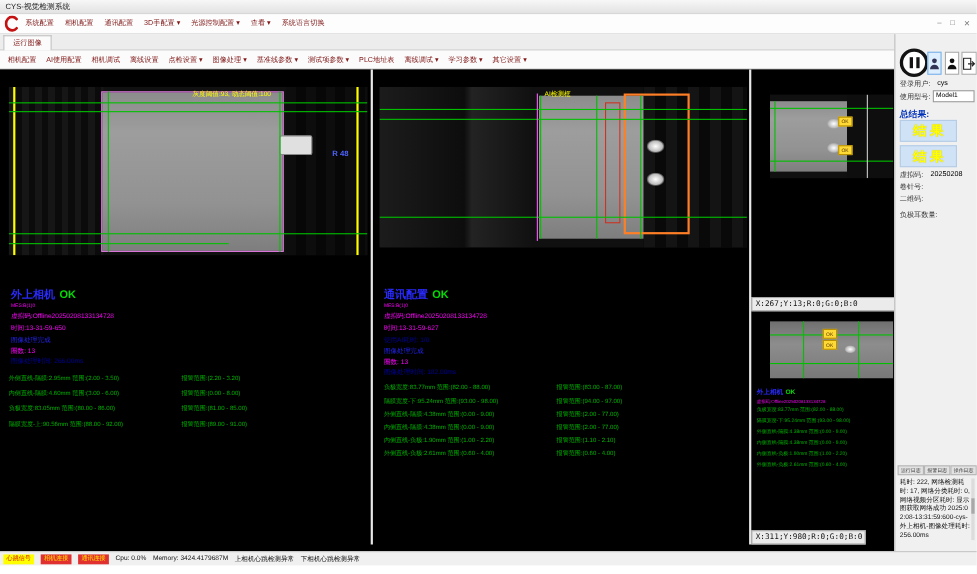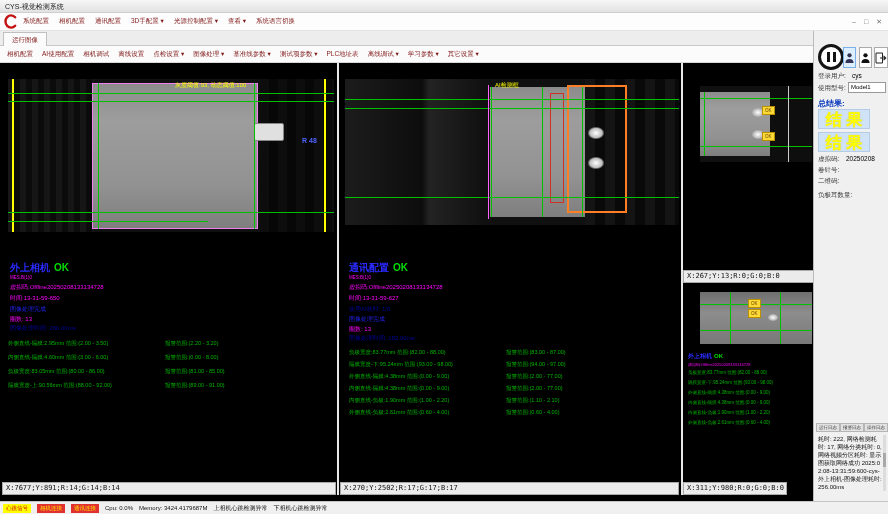--- a/index.html
+++ b/index.html
@@ -61,21 +61,21 @@
   .mini-mag{position:absolute;color:#ff00ff;font-size:4px;white-space:nowrap}
   .minirow{position:absolute;color:#00b400;font-size:4.5px;white-space:nowrap;width:122px;overflow:hidden}
 
   
   .rightpanel{position:absolute;left:813px;top:31px;width:75px;height:470px;background:#f0f0f0;
     border-left:1px solid #bbb}
   .rp-label{position:absolute;font-size:6.5px;color:#3a3a3a;white-space:nowrap}
   .rp-value{position:absolute;font-size:6.5px;color:#000;white-space:nowrap}
   .rp-total{position:absolute;font-size:8px;font-weight:bold;color:#0033bb}
   .resultbox{position:absolute;left:4px;width:52px;height:20px;background:#cfe2f6;
-    border:1px solid #b5cce6;color:#ffff00;font-weight:bold;font-size:16px;text-align:center;
+    border:1px solid #b5cce6;color:#ffff00;font-weight:bold;font-size:12px;text-align:center;
     line-height:19px;text-shadow:0 0 1px #d8c400}
   .modelbox{position:absolute;background:#fff;border:1px solid #999;font-size:6px;color:#000;
     line-height:9px;padding-left:2px}
   .btn{position:absolute;background:#fff;border:1px solid #aaa;display:flex;align-items:center;
     justify-content:center}
   .btn.sel{background:#ddeeff;border:1px solid #7ab0e8}
   .pausebtn{position:absolute;width:26px;height:26px;border-radius:50%;border:3px solid #141414;
     background:#fff;display:flex;align-items:center;justify-content:center;gap:3px}
   .pausebar{width:3px;height:10px;background:#141414}
   .logtab{position:absolute;top:0;height:9px;background:#e2e2e2;border:1px solid #b5b5b5;
@@ -179,21 +179,20 @@
       <span class="measalarm">报警范围:(0.00 - 8.00)</span>
     </div>
     <div class="measrow" style="left:8px;top:305px">
       <span class="measname">负极宽度:83.05mm 范围:(80.00 - 86.00)</span>
       <span class="measalarm">报警范围:(81.00 - 85.00)</span>
     </div>
     <div class="measrow" style="left:8px;top:319px">
       <span class="measname">隔膜宽度-上:90.56mm 范围:(88.00 - 92.00)</span>
       <span class="measalarm">报警范围:(89.00 - 91.00)</span>
     </div>
-    <div class="vstatus" style="left:2px;top:419px;width:334px">X:7677;Y:891;R:14;G:14;B:14</div>
 
     <div class="photo" style="left:345px;top:16px;width:334px;height:146px">
       <div class="abs" style="left:0;top:0;width:140px;height:146px;background:linear-gradient(90deg,#1c1c1c,#0d0d0d 55%,#232323 60%,#101010)"></div>
       <div class="abs" style="left:240px;top:0;width:94px;height:146px;background:repeating-linear-gradient(90deg,#141414 0 10px,#090909 10px 20px)"></div>
       <div class="film" style="left:145px;top:8px;width:95px;height:130px"></div>
       <div class="abs" style="left:222px;top:6px;width:60px;height:128px;border:2px solid #ff7f27"></div>
       <div class="abs" style="left:205px;top:14px;width:14px;height:110px;border:1px solid #cc3322"></div>
       <div class="hline" style="left:0;top:20px;width:334px"></div>
       <div class="hline" style="left:0;top:29px;width:334px"></div>
       <div class="hline" style="left:0;top:118px;width:334px"></div>
@@ -232,21 +231,20 @@
       <span class="measalarm">报警范围:(2.00 - 77.00)</span>
     </div>
     <div class="measrow" style="left:349px;top:334px">
       <span class="measname">内侧直线-负极:1.90mm 范围:(1.00 - 2.20)</span>
       <span class="measalarm">报警范围:(1.10 - 2.10)</span>
     </div>
     <div class="measrow" style="left:349px;top:346px">
       <span class="measname">外侧直线-负极:2.61mm 范围:(0.60 - 4.00)</span>
       <span class="measalarm">报警范围:(0.60 - 4.00)</span>
     </div>
-    <div class="vstatus" style="left:340px;top:419px;width:339px">X:270;Y:2502;R:17;G:17;B:17</div>
 
     <div class="photo" style="left:700px;top:23px;width:112px;height:76px">
       <div class="film" style="left:0;top:6px;width:70px;height:64px"></div>
       <div class="abs" style="left:70px;top:0;width:42px;height:76px;background:#0e0e0e"></div>
       <div class="hline" style="left:0;top:12px;width:112px"></div>
       <div class="hline" style="left:0;top:60px;width:112px"></div>
       <div class="vlineg" style="left:4px;top:6px;height:64px"></div>
       <div class="abs" style="left:88px;top:0;width:1px;height:76px;background:#cccccc"></div>
       <div class="spot" style="left:52px;top:22px;width:12px;height:9px"></div>
       <div class="spot" style="left:52px;top:44px;width:12px;height:9px"></div>

